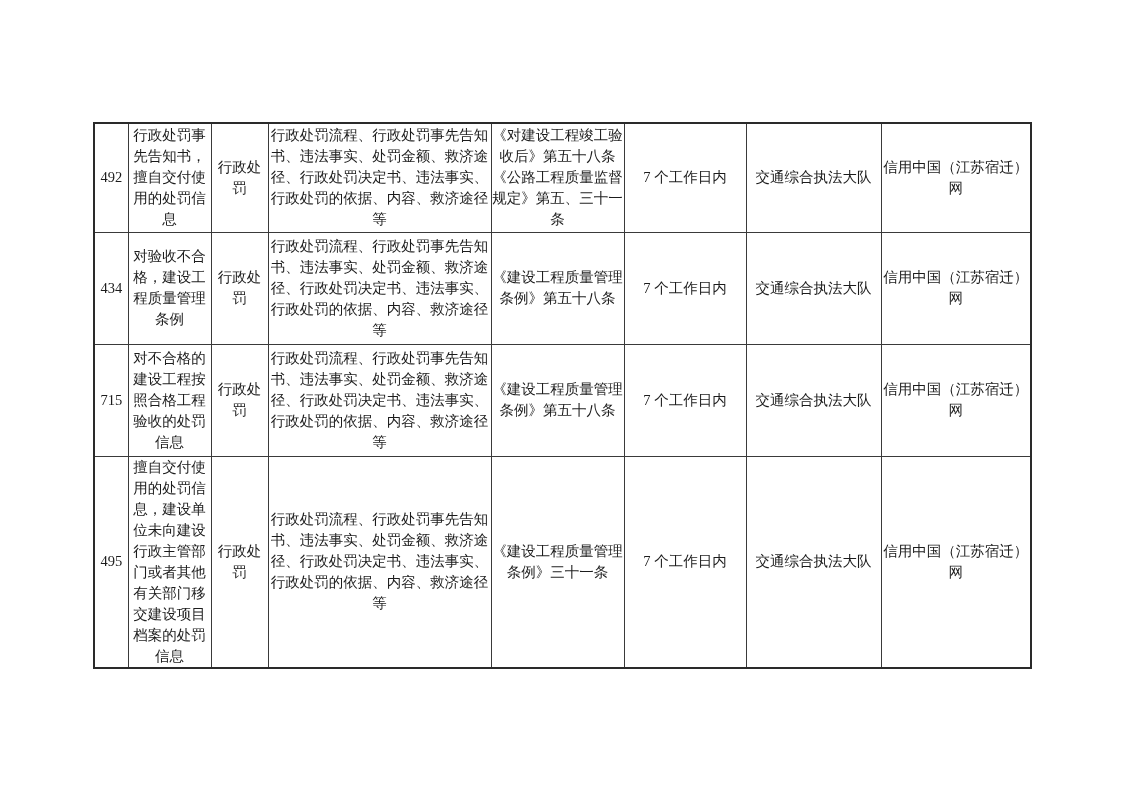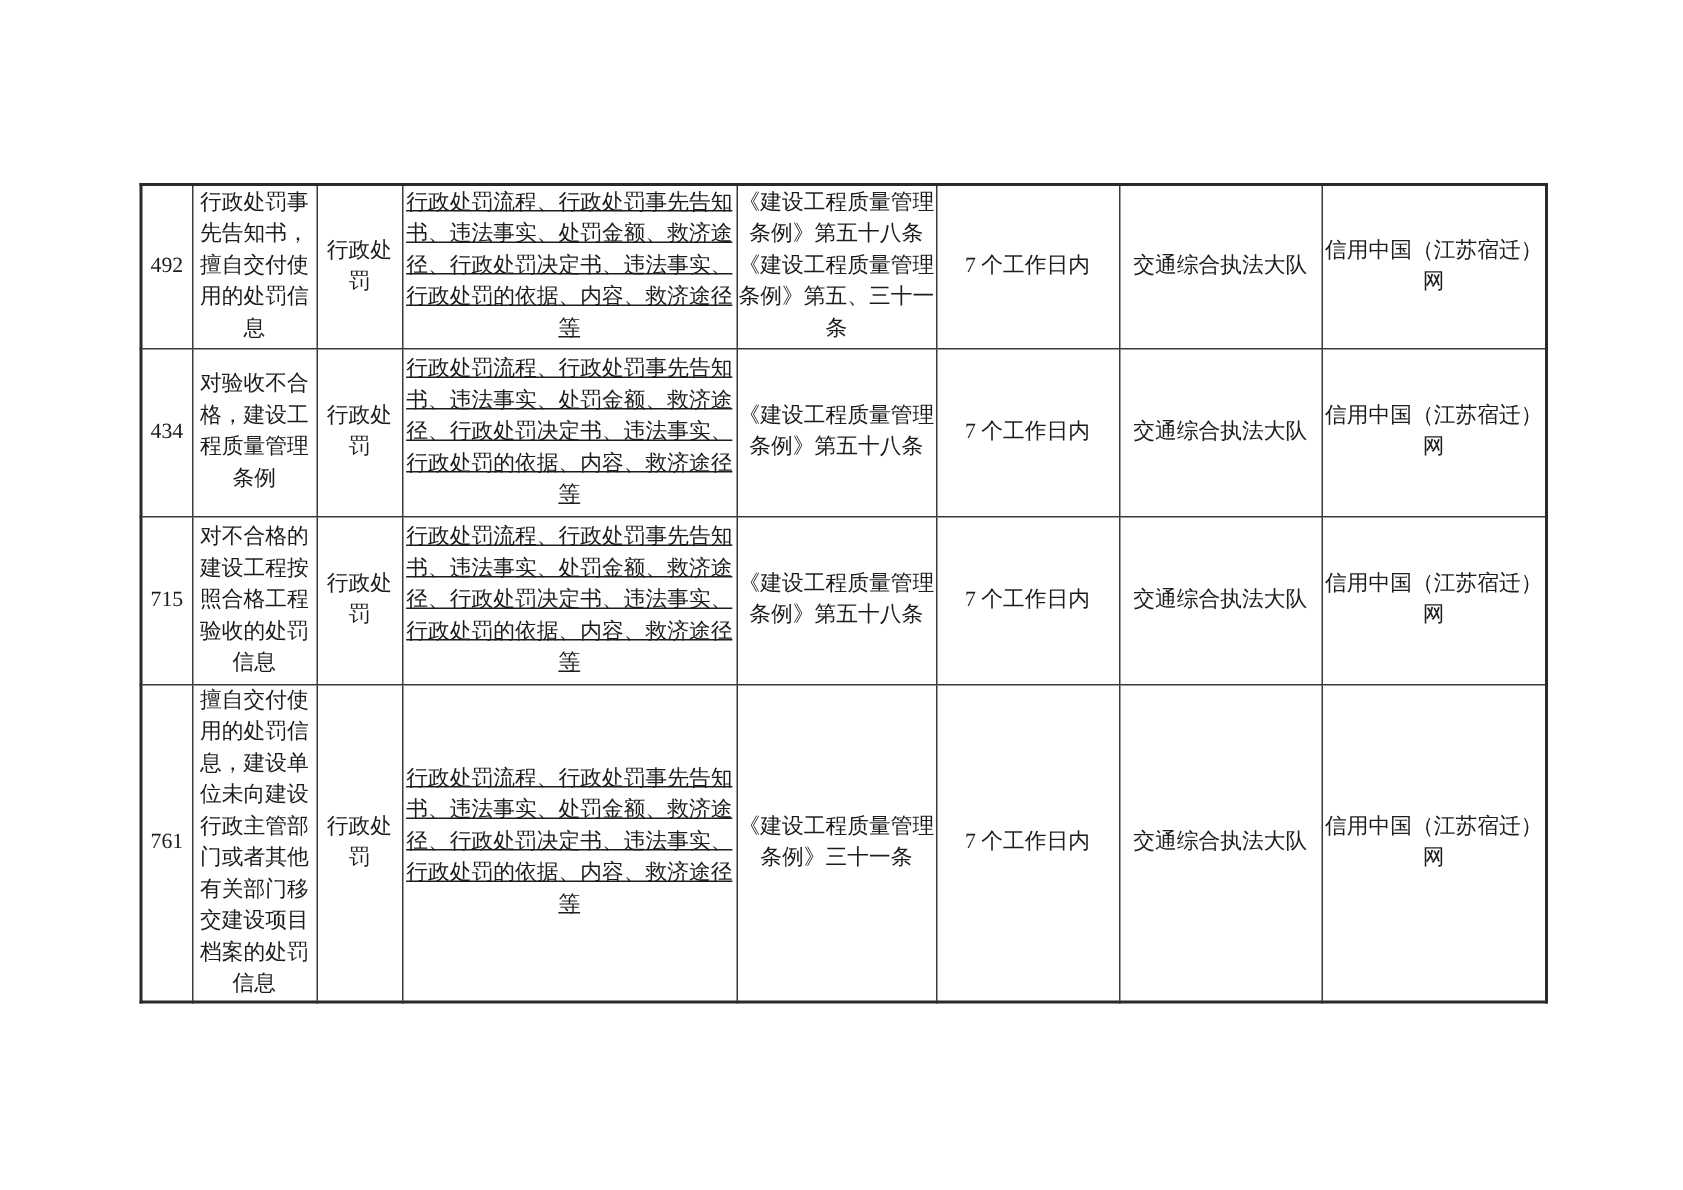--- a/index.html
+++ b/index.html
@@ -28,21 +28,21 @@
   table.doc-table td {
     border: 1.5px solid #3a3a3a;
     text-align: center;
     vertical-align: middle;
     font-size: 14.5px;
     line-height: 21px;
     padding: 0;
     overflow: hidden;
     word-break: normal;
   }
-  td.c-content { padding: 0 1px; text-decoration: underline; }
+  td.c-content { padding: 0 1px; }
   tr.row-492 { height: 109px; }
   tr.row-493 { height: 112px; }
   tr.row-494 { height: 112px; }
   tr.row-495 { height: 209px; }
 </style>
 </head>
 <body>
 
 <div class="page">
   <table class="doc-table">
@@ -55,21 +55,21 @@
       <col style="width:122px">
       <col style="width:135px">
       <col style="width:150px">
     </colgroup>
     <tbody>
       <tr class="row-492">
         <td>492</td>
         <td>行政处罚事先告知书，擅自交付使用的处罚信息</td>
         <td>行政处罚</td>
         <td class="c-content">行政处罚流程、行政处罚事先告知书、违法事实、处罚金额、救济途径、行政处罚决定书、违法事实、行政处罚的依据、内容、救济途径等</td>
-        <td>《建设工程质量管理条例》第五十八条《建设工程质量管理条例》第五、三十一条</td>
+        <td>《对建设工程竣工验收后》第五十八条《公路工程质量监督规定》第五、三十一条</td>
         <td>7 个工作日内</td>
         <td>交通综合执法大队</td>
         <td>信用中国（江苏宿迁）网</td>
       </tr>
       <tr class="row-493">
         <td>434</td>
         <td>对验收不合格，建设工程质量管理条例</td>
         <td>行政处罚</td>
         <td class="c-content">行政处罚流程、行政处罚事先告知书、违法事实、处罚金额、救济途径、行政处罚决定书、违法事实、行政处罚的依据、内容、救济途径等</td>
         <td>《建设工程质量管理条例》第五十八条</td>
@@ -81,21 +81,21 @@
         <td>715</td>
         <td>对不合格的建设工程按照合格工程验收的处罚信息</td>
         <td>行政处罚</td>
         <td class="c-content">行政处罚流程、行政处罚事先告知书、违法事实、处罚金额、救济途径、行政处罚决定书、违法事实、行政处罚的依据、内容、救济途径等</td>
         <td>《建设工程质量管理条例》第五十八条</td>
         <td>7 个工作日内</td>
         <td>交通综合执法大队</td>
         <td>信用中国（江苏宿迁）网</td>
       </tr>
       <tr class="row-495">
-        <td>761</td>
+        <td>495</td>
         <td>擅自交付使用的处罚信息，建设单位未向建设行政主管部门或者其他有关部门移交建设项目档案的处罚信息</td>
         <td>行政处罚</td>
         <td class="c-content">行政处罚流程、行政处罚事先告知书、违法事实、处罚金额、救济途径、行政处罚决定书、违法事实、行政处罚的依据、内容、救济途径等</td>
         <td>《建设工程质量管理条例》三十一条</td>
         <td>7 个工作日内</td>
         <td>交通综合执法大队</td>
         <td>信用中国（江苏宿迁）网</td>
       </tr>
     </tbody>
   </table>

